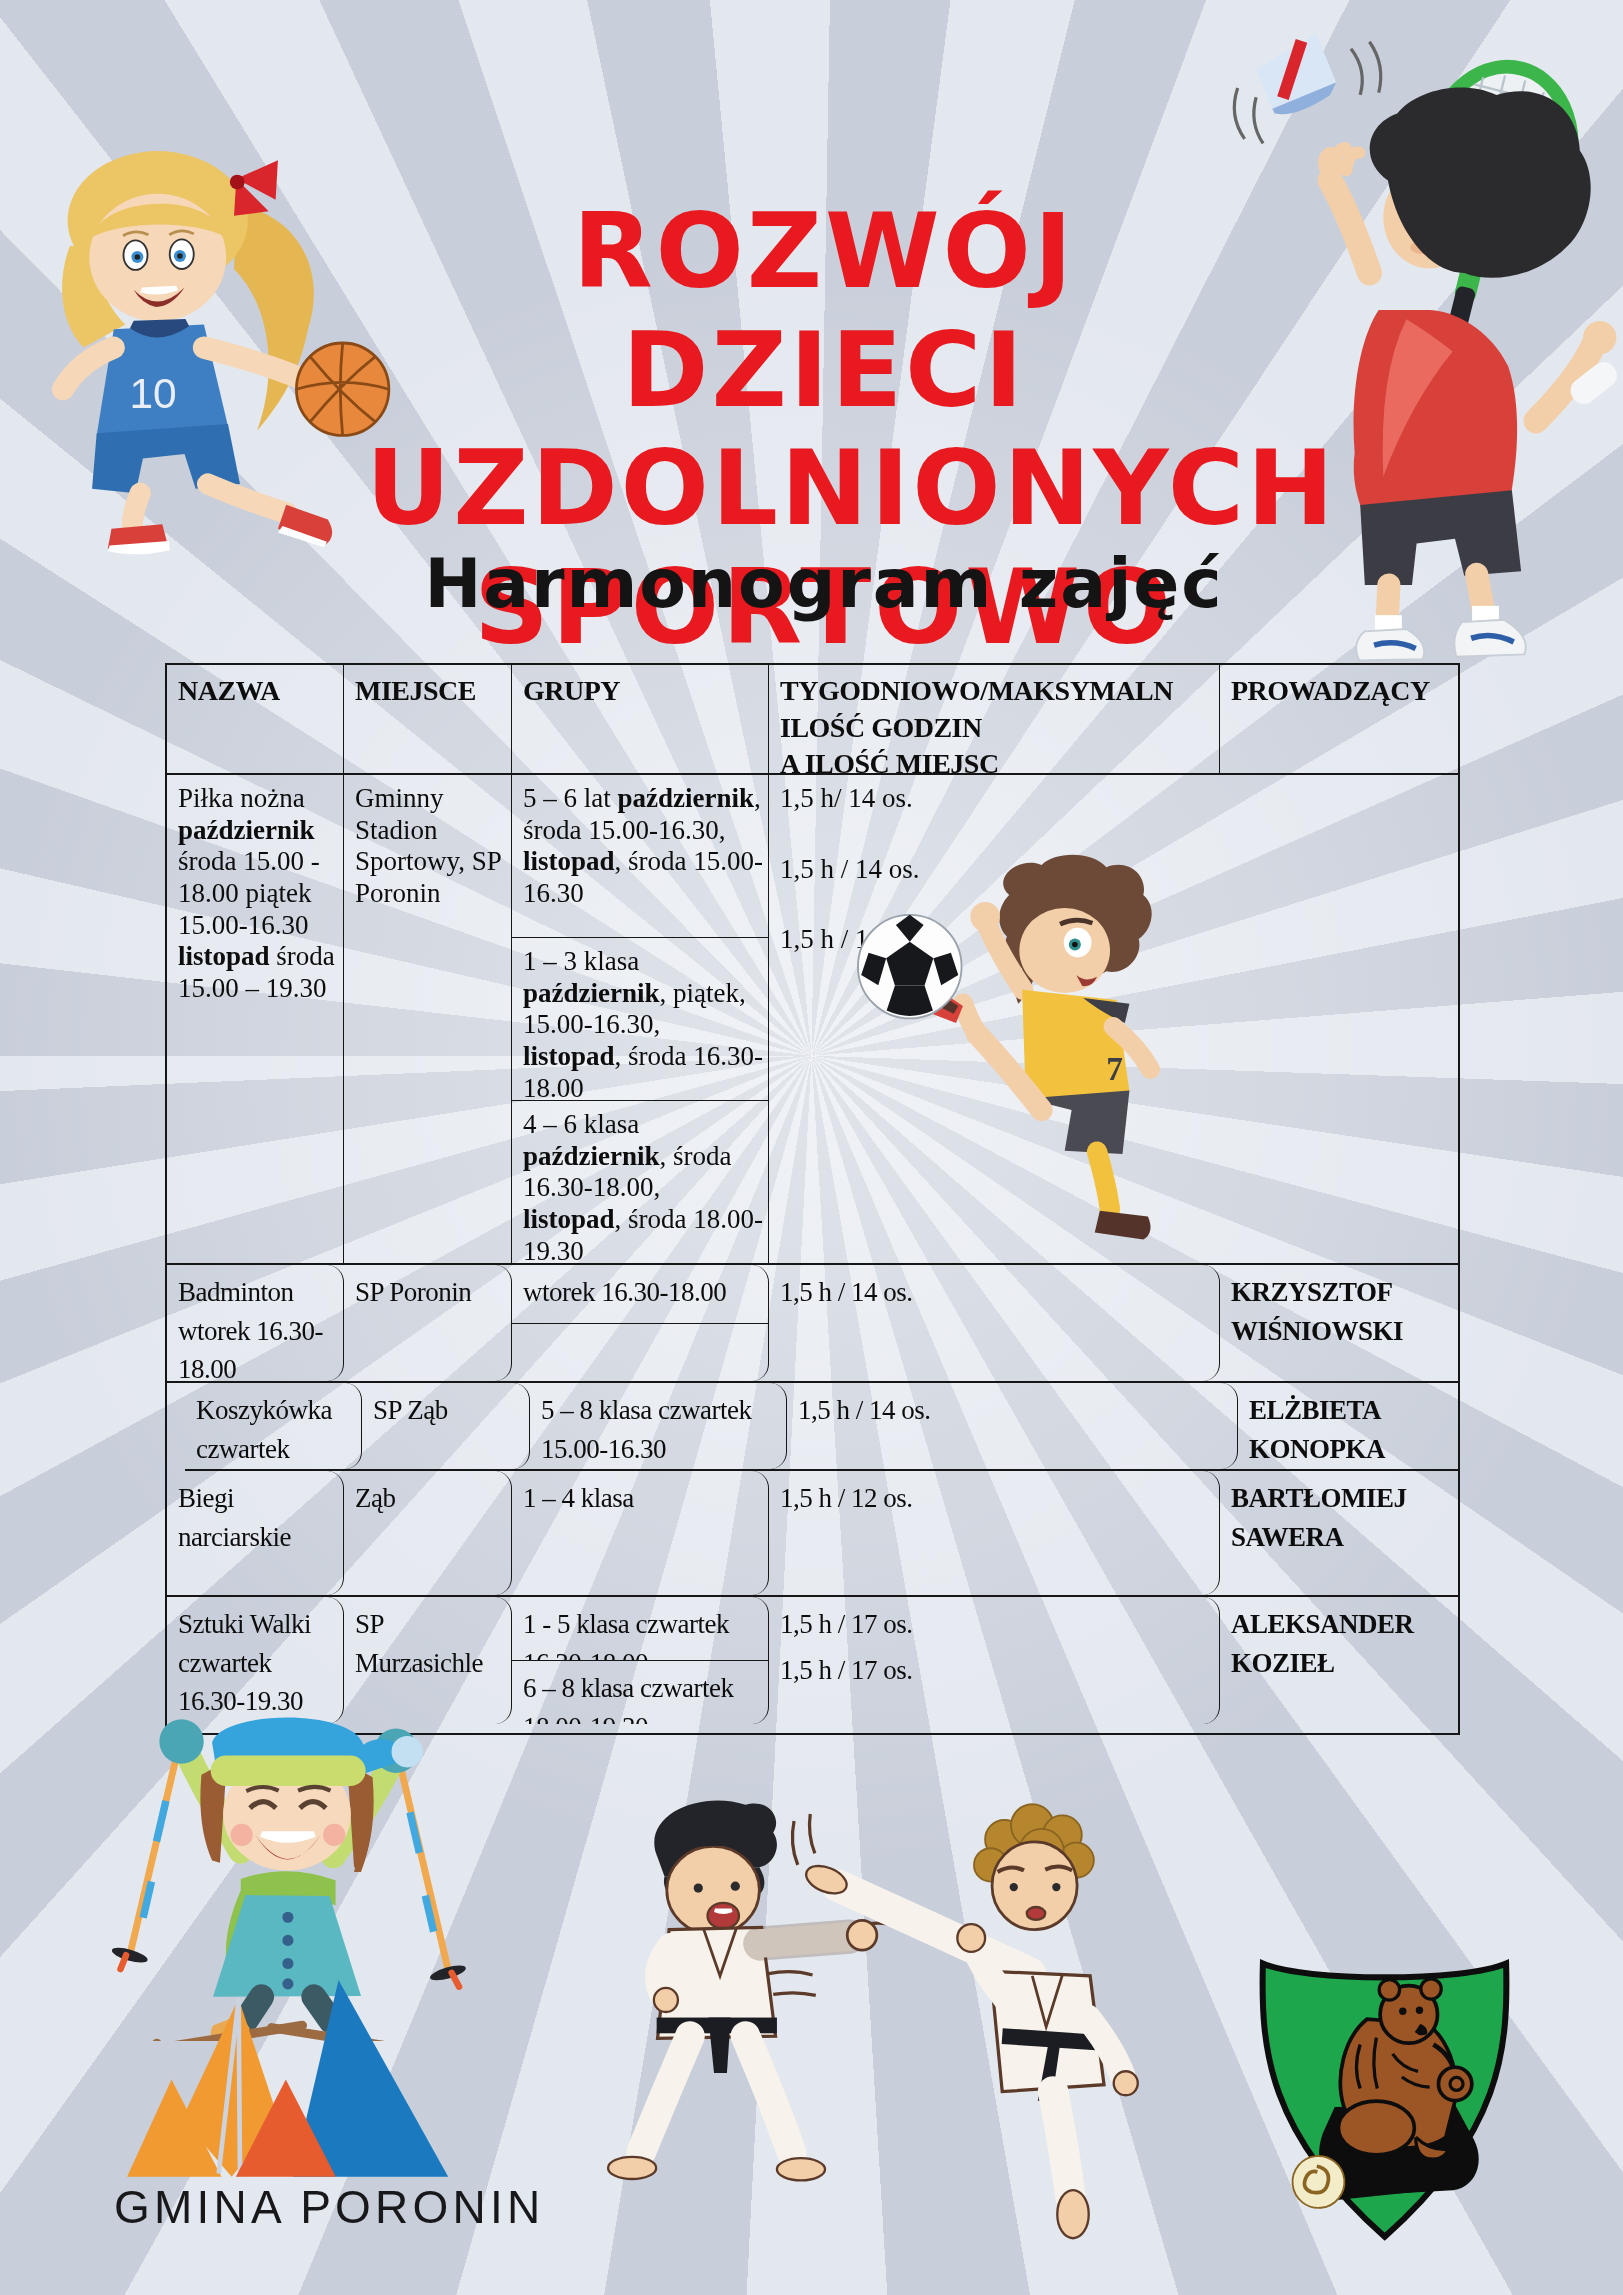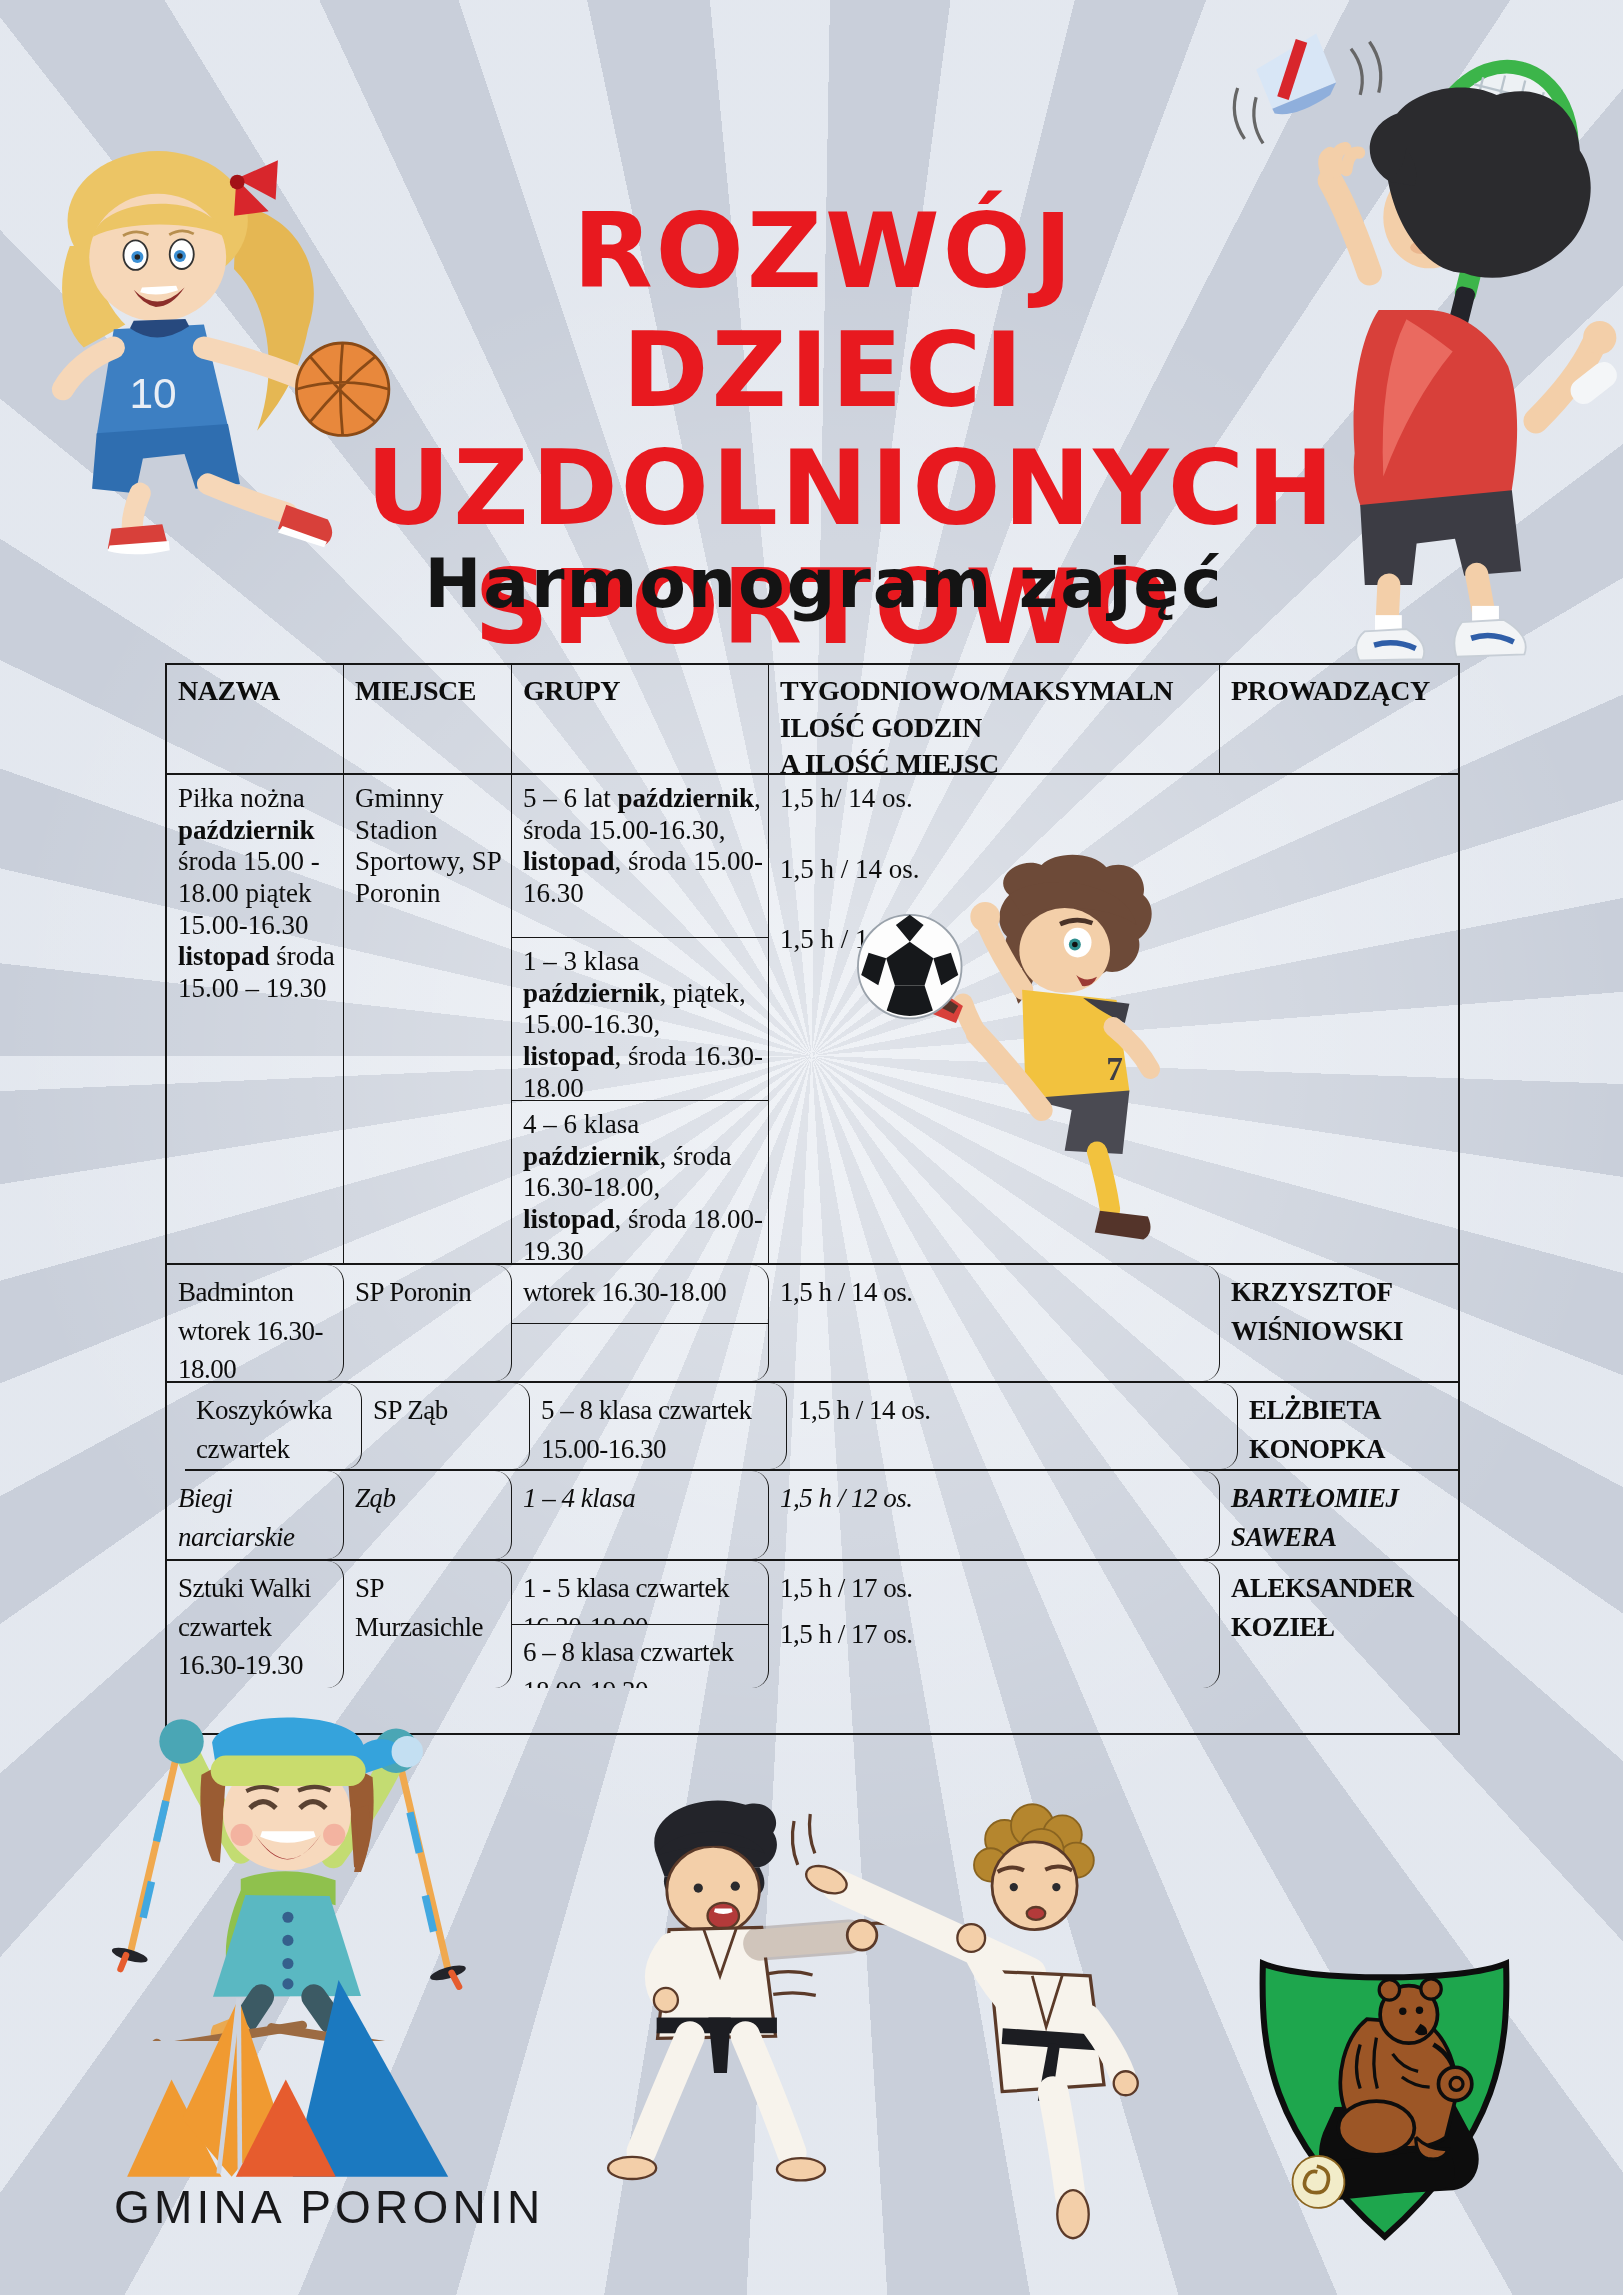--- a/index.html
+++ b/index.html
@@ -25,21 +25,21 @@
     font-size:68px;font-weight:bold;letter-spacing:1.9px;
   }
   
   .sched{
     left:165px;top:663px;width:1295px;height:1072px;
     border:2.8px solid #161616;box-sizing:border-box;
     color:#0d0d0d;
   }
   .trow{display:flex;border-bottom:2.3px solid #161616;box-sizing:border-box;}
   .trow:last-child{border-bottom:none;}
-  .rh{height:110px;} .r1{height:490px;} .r2{height:118px;} .r3{height:88px;margin-left:18px;} .r4{height:90px;font-style:italic;} .r5{height:127px;}
+  .rh{height:110px;} .r1{height:490px;} .r2{height:118px;} .r3{height:88px;margin-left:18px;} .r4{height:126px;} .r5{height:127px;}
   .c{border-right:1.9px solid #161616;box-sizing:border-box;overflow:hidden;padding:8.3px 3.7px 2.8px 11px;}
   .c:last-child{border-right:none;}
   .w1{width:177px;} .w2{width:168px;} .w3{width:257px;} .w4{width:451px;} .w5{flex:1;}
   .chead{font-weight:bold;font-size:28px;line-height:1.3;letter-spacing:-0.5px;}
   .r1 .c{font-size:27px;line-height:1.17;}
   .rlow .c{font-size:27px;line-height:1.42;letter-spacing:-0.5px;border-radius:17px;}
   .prow{font-weight:bold;font-size:28px;line-height:2.15;letter-spacing:-0.9px;}
   .b{font-weight:bold;}
   .nopad{padding:0;}
   .subs{display:flex;flex-direction:column;height:100%;}

